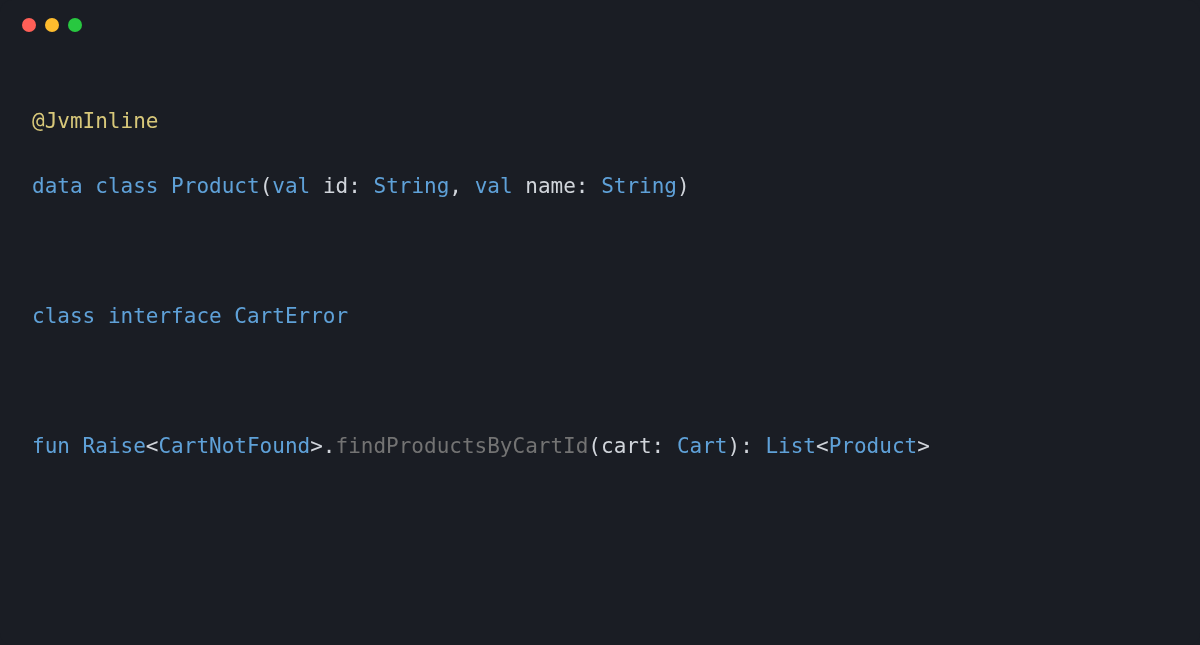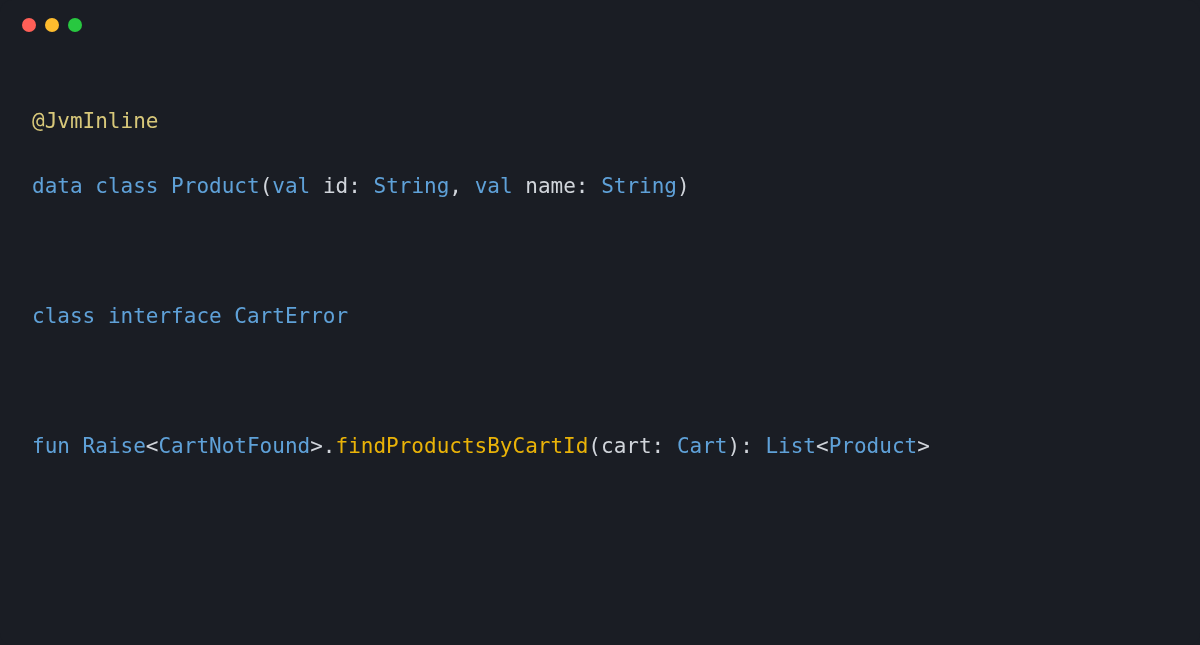--- a/index.html
+++ b/index.html
@@ -38,21 +38,21 @@
     .tl-yellow { background: #febc2e; }
     .tl-green { background: #28c840; }
     .code {
       padding: 30px 32px 32px 32px;
       color: #d1d5db;
       white-space: pre;
     }
     .kw { color: #5fa1d8; }
     .annotation { color: #d8c87a; }
     .type { color: #5fa1d8; }
-    .fn { color: #eab308; }
+    .fn { color: #737373; }
     .ident { color: #d1d5db; }
     .param { color: #d1d5db; }
     .punct { color: #d1d5db; }
     .line { display: block; min-height: 1.55em; }
   </style>
 </head>
 <body>
 
 <div class="window">
   <div class="titlebar">

